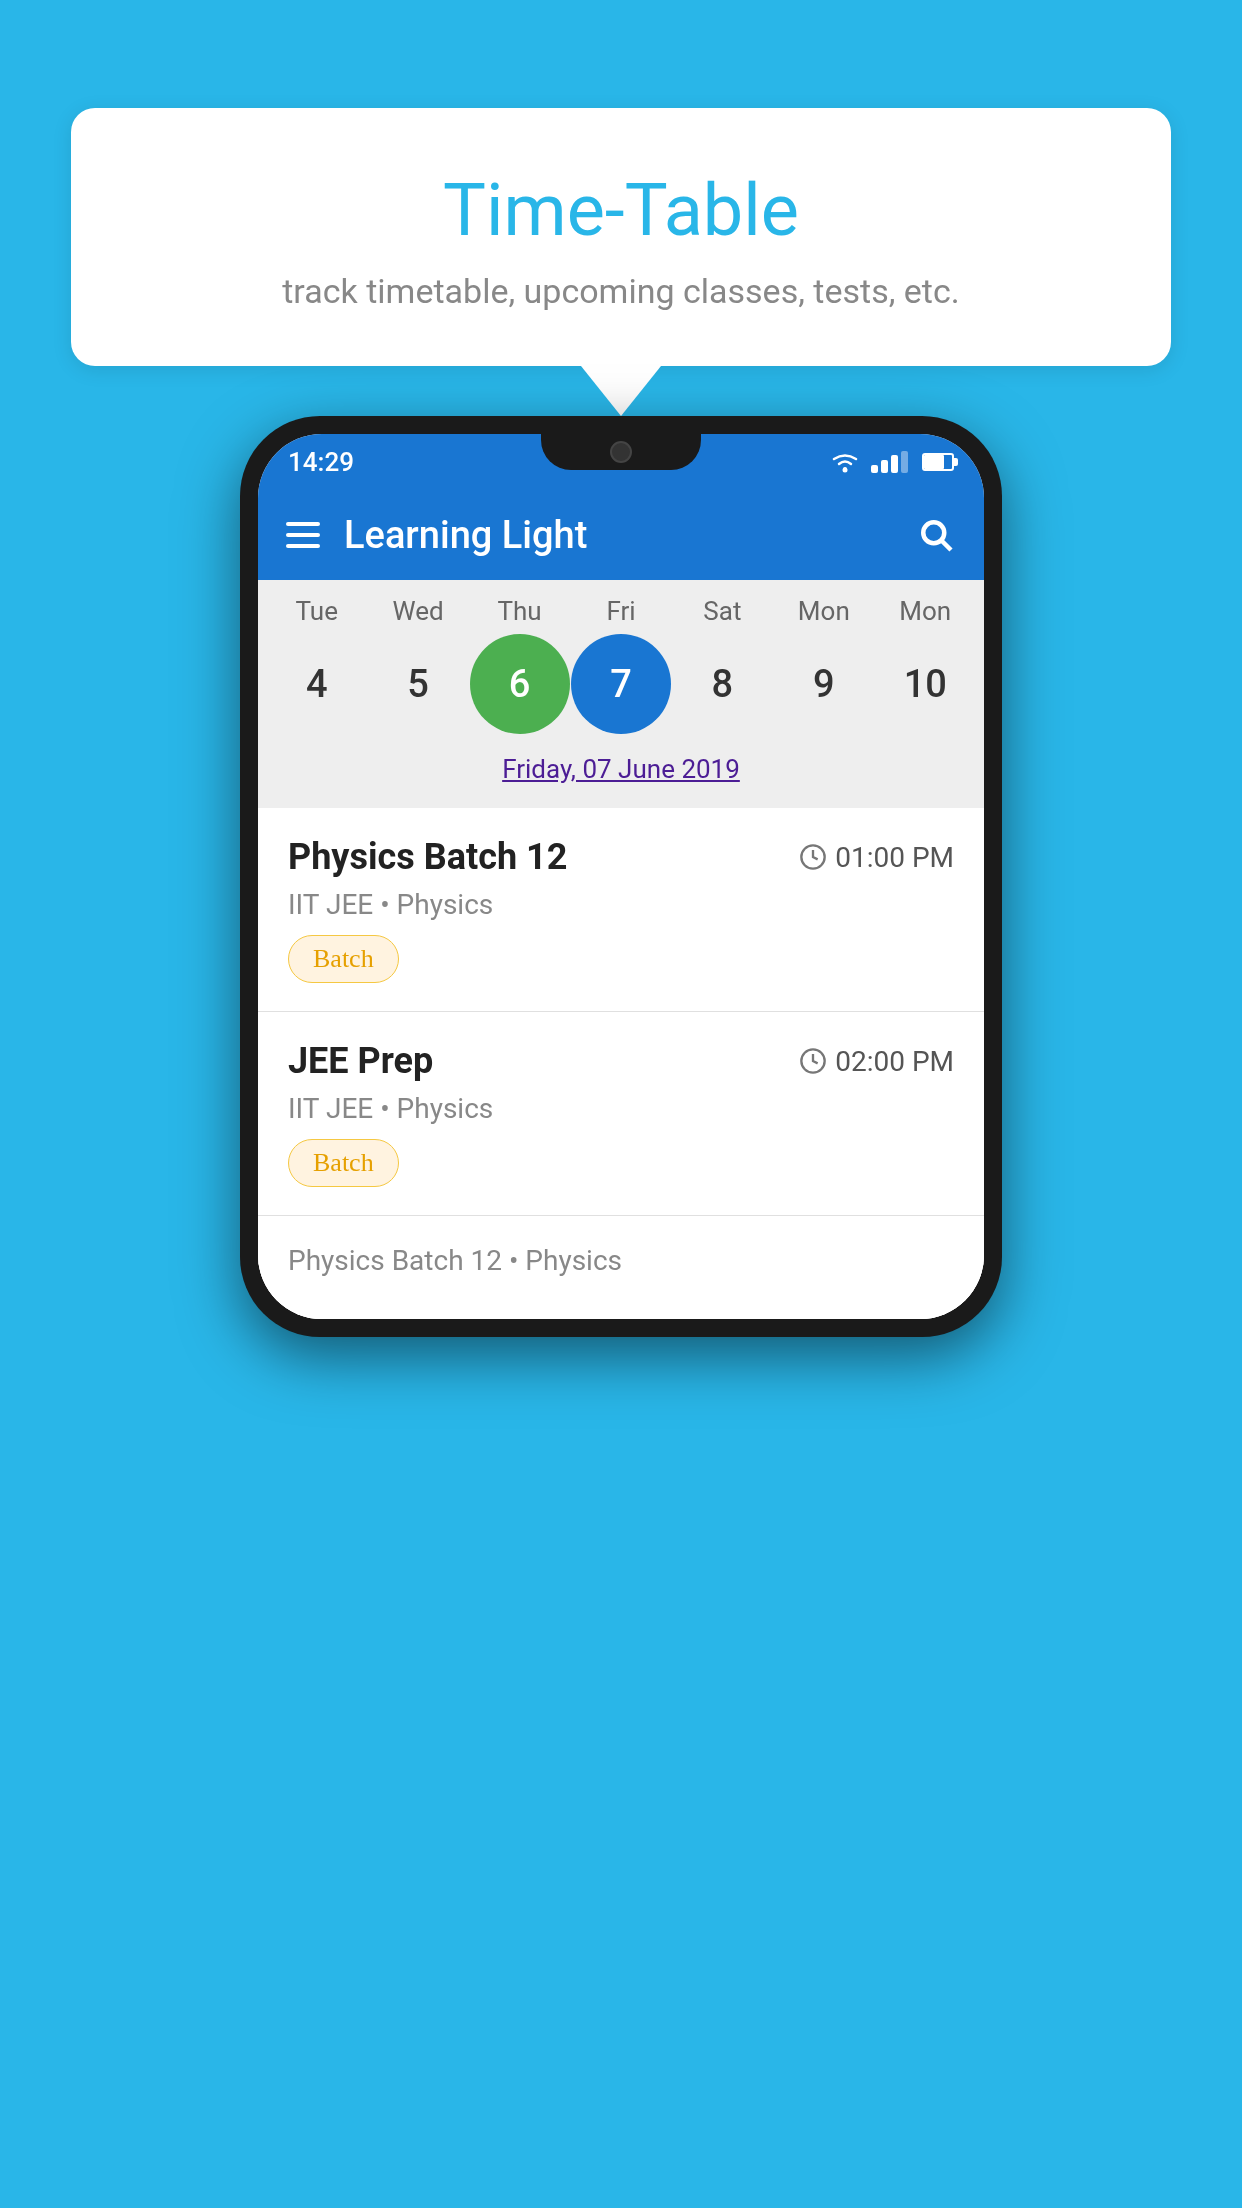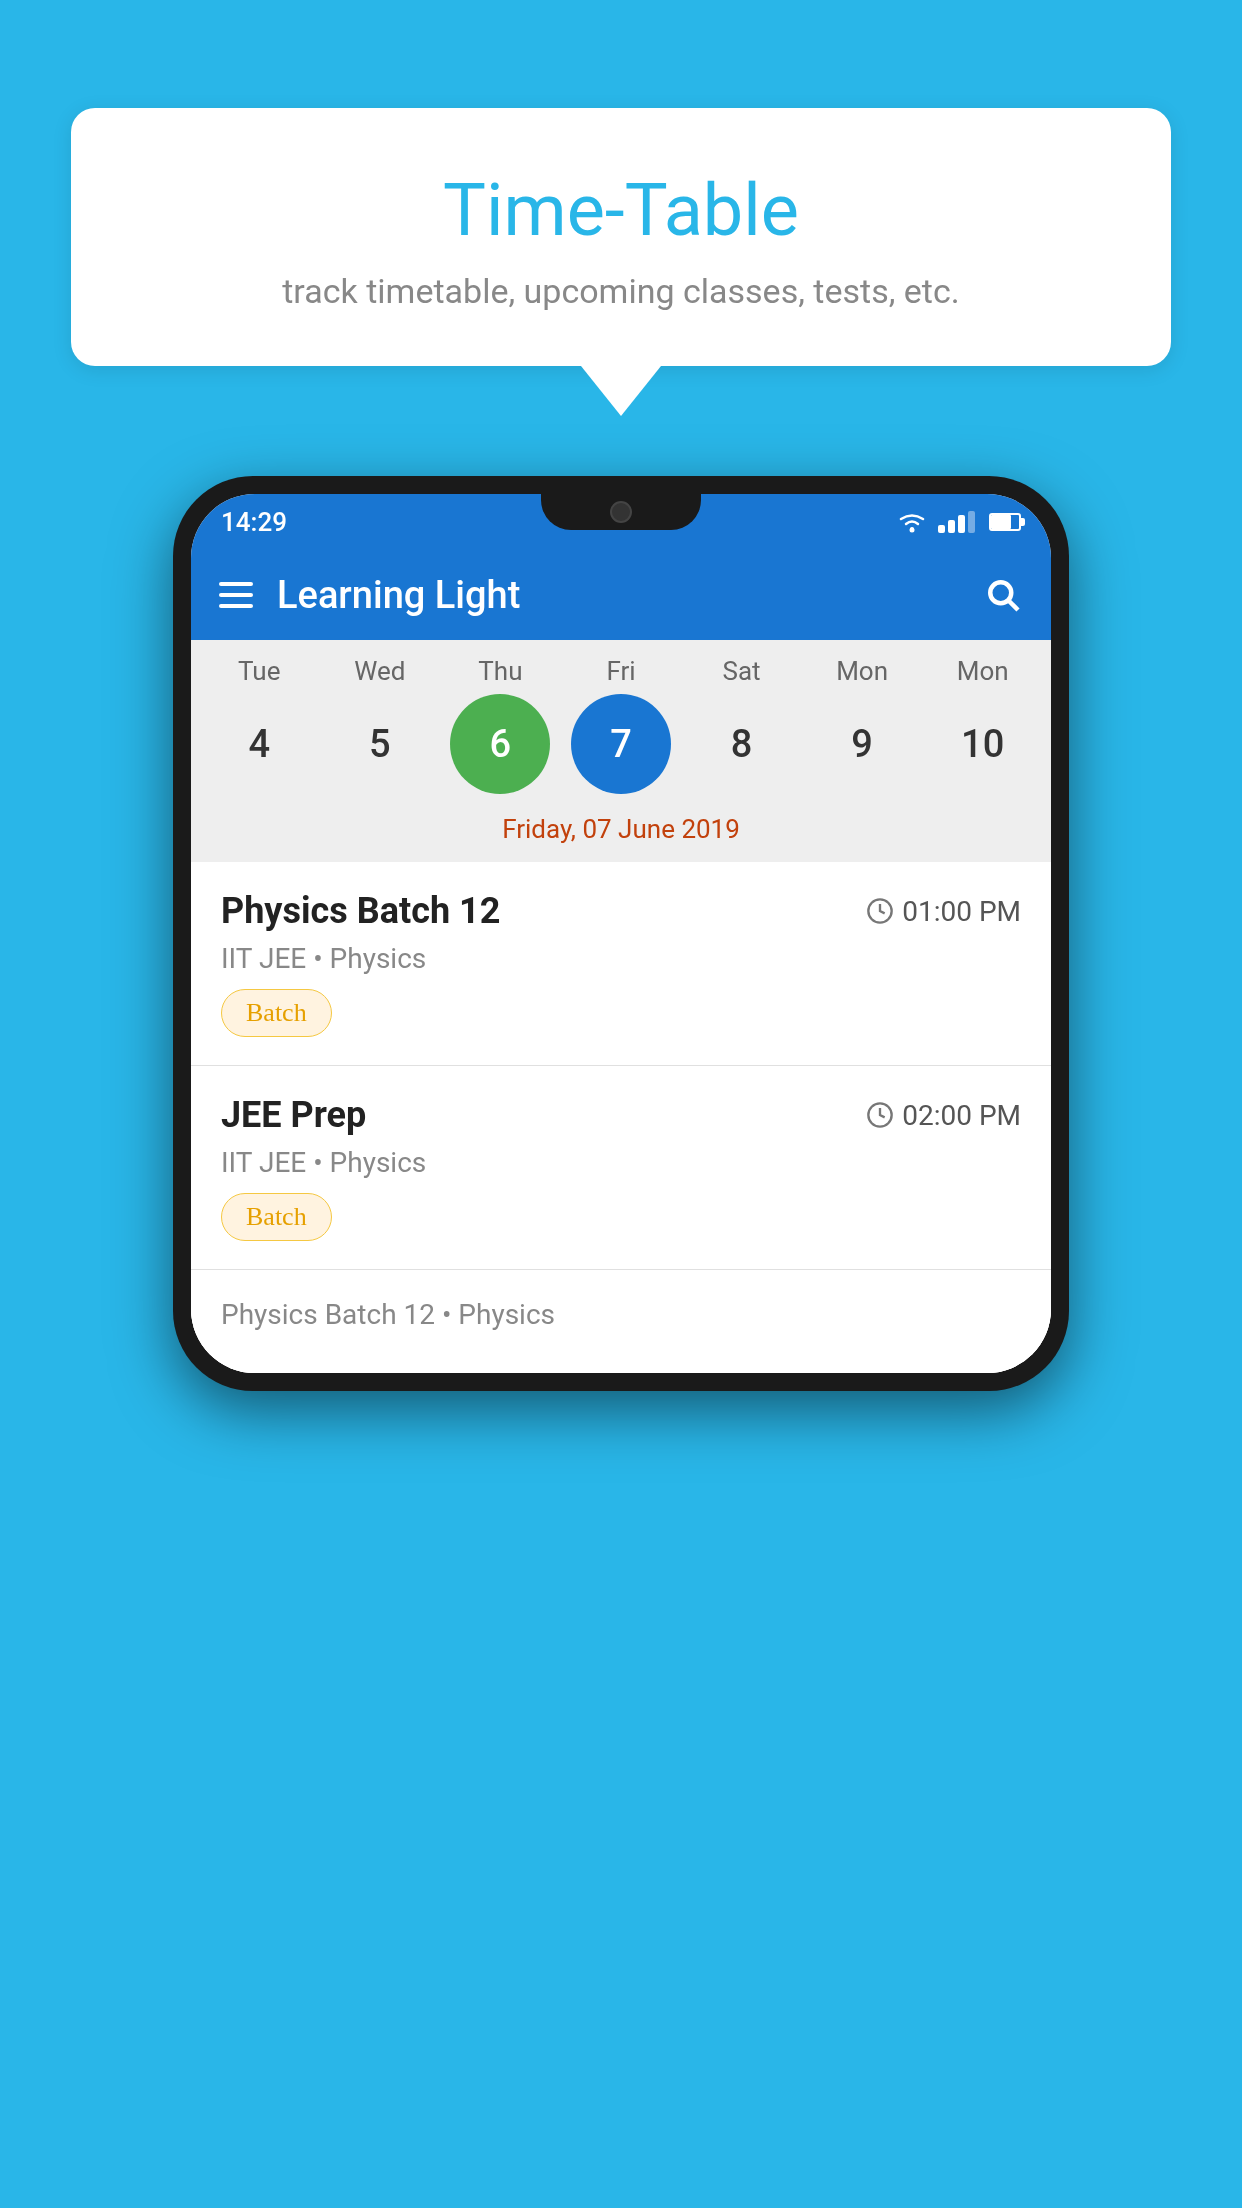--- a/index.html
+++ b/index.html
@@ -51,22 +51,21 @@
       border-left: 40px solid transparent;
       border-right: 40px solid transparent;
       border-top: 50px solid white;
       margin: 0 auto;
       position: relative;
       left: 0;
     }
 
     
     .phone-container {
-      margin-top: 60px;
-      width: 896px;
+      width: 762px;
       position: relative;
     }
 
     .phone-outer {
       background: #1a1a1a;
       border-radius: 80px;
       padding: 18px;
       box-shadow: 0 20px 60px rgba(0,0,0,0.5);
       position: relative;
     }
@@ -256,22 +255,23 @@
     }
 
     .day-cell.selected {
       background: #1976D2;
       color: white;
     }
 
     .selected-date-label {
       text-align: center;
       font-size: 26px;
-      color: #c2410c;
-      padding: 6px 0 18px;
+      color: #4c1d95;
+      padding: 6px 0 24px;
+      text-decoration: underline;
     }
 
     
     .classes-list {
       background: white;
     }
 
     .class-card {
       background: white;
       padding: 28px 30px;

